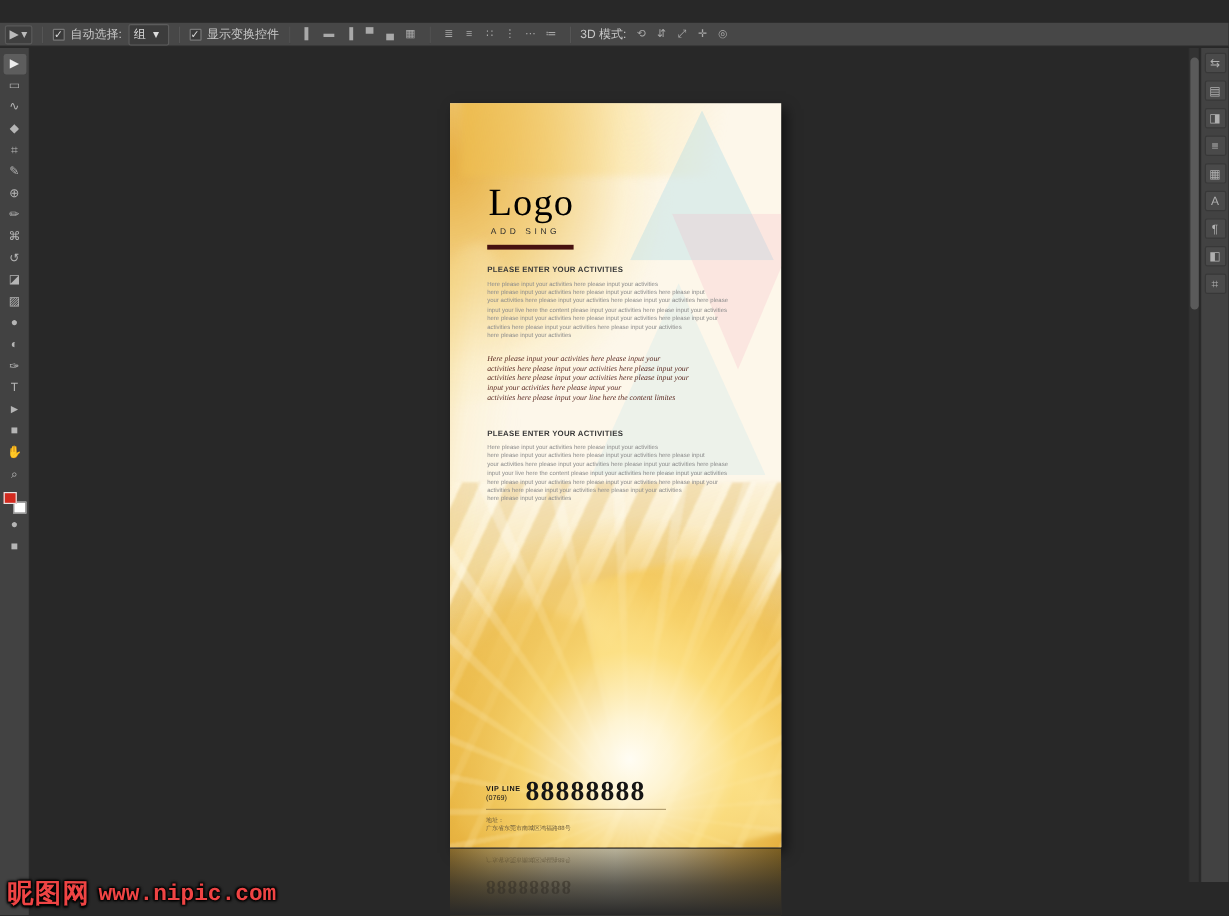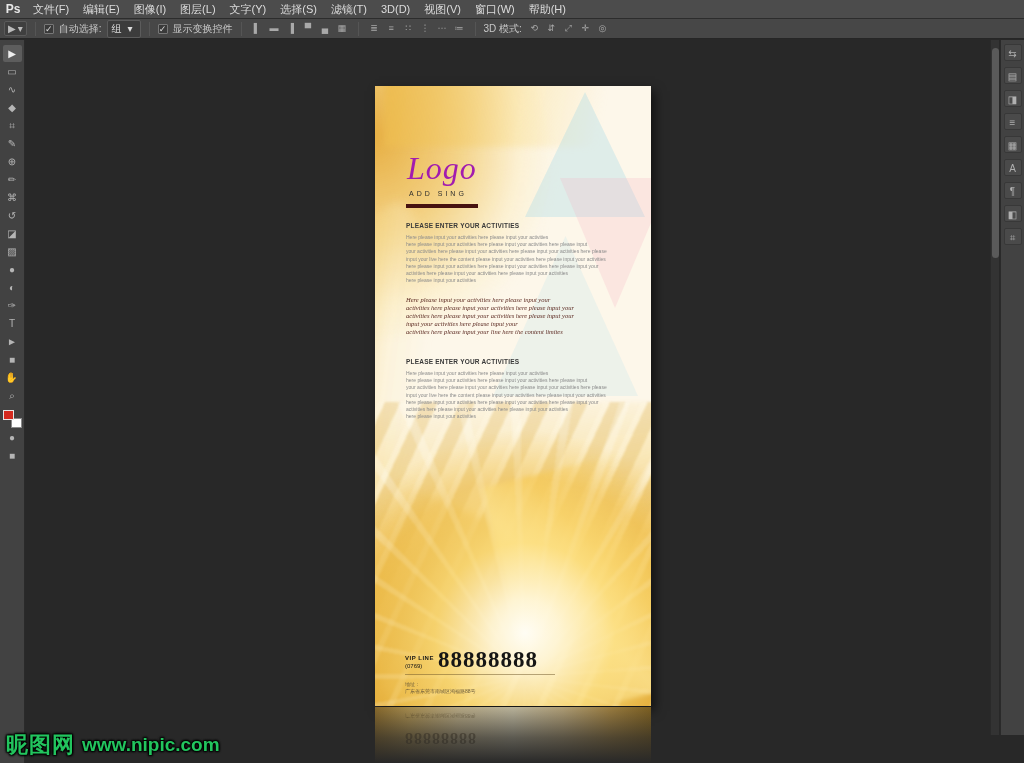--- a/index.html
+++ b/index.html
@@ -86,21 +86,21 @@
     filter:blur(4px); transform:rotate(24deg); }
   .f-streak { position:absolute; right:-15px; top:20%; width:170px; height:240px;
     background:linear-gradient(60deg, transparent 0%, rgba(255,240,180,0.9) 40%, rgba(250,210,100,0.7) 60%, transparent 88%);
     filter:blur(2px); transform:rotate(-14deg); }
   .f-rays { position:absolute; inset:0; opacity:0.55; filter:blur(1px);
     background:repeating-conic-gradient(from 150deg at 54% 88%, rgba(255,255,255,0) 0 9deg, rgba(255,255,250,0.5) 9deg 11deg); }
   .f-glow { position:absolute; inset:0;
     background:radial-gradient(circle at 54% 74%, #fffdf4 0%, rgba(255,246,215,0.95) 12%, rgba(252,222,125,0.8) 32%, rgba(240,190,70,0.4) 55%, transparent 72%); }
 
   .p-logo { position:absolute; left:32px; top:64px; font-family:"Liberation Serif", serif;
-    font-size:32px; color:#a21caf; letter-spacing:1px;font-style:italic; }
+    font-size:32px; color:#000000; letter-spacing:1px; }
   .p-logo-sub { position:absolute; left:34px; top:104px; font-size:7px; letter-spacing:3px; color:#2c2c2c; }
   .p-bar { position:absolute; left:31px; top:118px; width:72px; height:4px; background:#471210; }
   .p-sec-title { position:absolute; left:31px; font-size:6.5px; font-weight:bold; color:#3a3a3a; letter-spacing:0.2px; }
   .p-sec1-title { top:136px; } .p-sec2-title { top:272px; }
   .p-lines { position:absolute; left:31px; width:216px; font-size:5px; line-height:7.2px; color:#8b8b8b; }
   .p-lines1 { top:148px; } .p-lines2 { top:284px; }
   .p-script { position:absolute; left:31px; top:210px; width:216px; font-family:"Liberation Serif", serif;
     font-style:italic; font-size:6.5px; line-height:8px; color:#5c2a22; }
   .p-vip { position:absolute; left:30px; bottom:36px; display:flex; align-items:flex-end; gap:4px; color:#151515; }
   .p-vip-labels { display:flex; flex-direction:column; line-height:8px; }
@@ -118,43 +118,29 @@
   .refl-phone { position:absolute; left:30px; top:22px; transform:scaleY(-1); font-family:"Liberation Serif", serif;
     font-size:16px; font-weight:bold; color:rgba(80,60,25,0.55); letter-spacing:1px; }
   .refl-fade { position:absolute; inset:0;
     background:linear-gradient(180deg, rgba(40,40,40,0.30) 0%, rgba(40,40,40,0.75) 55%, #282828 100%); }
 
   
   .statusbar { position:absolute; right:0; bottom:0; width:236px; height:28px; background:#161616;
     border-top:1px solid #000; color:#8f8f8f; font-size:11px; display:flex; align-items:center;
     padding-left:10px; z-index:40; }
   .watermark { position:absolute; left:6px; bottom:3px; display:flex; align-items:center; gap:7px;
-    z-index:40; color:#22c55e; text-shadow:1px 1px 2px #000, -1px -1px 2px #000, 1px -1px 2px #000, -1px 1px 2px #000; }
+    z-index:40; color:#ef4444; text-shadow:1px 1px 2px #000, -1px -1px 2px #000, 1px -1px 2px #000, -1px 1px 2px #000; }
   .wm-name { font-size:22px; font-weight:bold; letter-spacing:1px; }
-  .wm-url { font-size:19px; font-weight:bold; }
+  .wm-url { font-size:19px; font-weight:bold;font-family:Liberation Mono, monospace; }
 </style>
 </head>
 <body>
 
 <div id="screen">
 
-  <div class="menubar">
-    <div class="ps-logo">Ps</div>
-    <div class="menu-item">文件(F)</div>
-    <div class="menu-item">编辑(E)</div>
-    <div class="menu-item">图像(I)</div>
-    <div class="menu-item">图层(L)</div>
-    <div class="menu-item">文字(Y)</div>
-    <div class="menu-item">选择(S)</div>
-    <div class="menu-item">滤镜(T)</div>
-    <div class="menu-item">3D(D)</div>
-    <div class="menu-item">视图(V)</div>
-    <div class="menu-item">窗口(W)</div>
-    <div class="menu-item">帮助(H)</div>
-  </div>
 
   <div class="optionsbar">
     <div class="opt-tool-preset">
       <span>▶</span>
       <span>▾</span>
     </div>
     <div class="opt-sep"></div>
     <div class="checkbox">✓</div>
     <span>自动选择:</span>
     <div class="opt-select">

